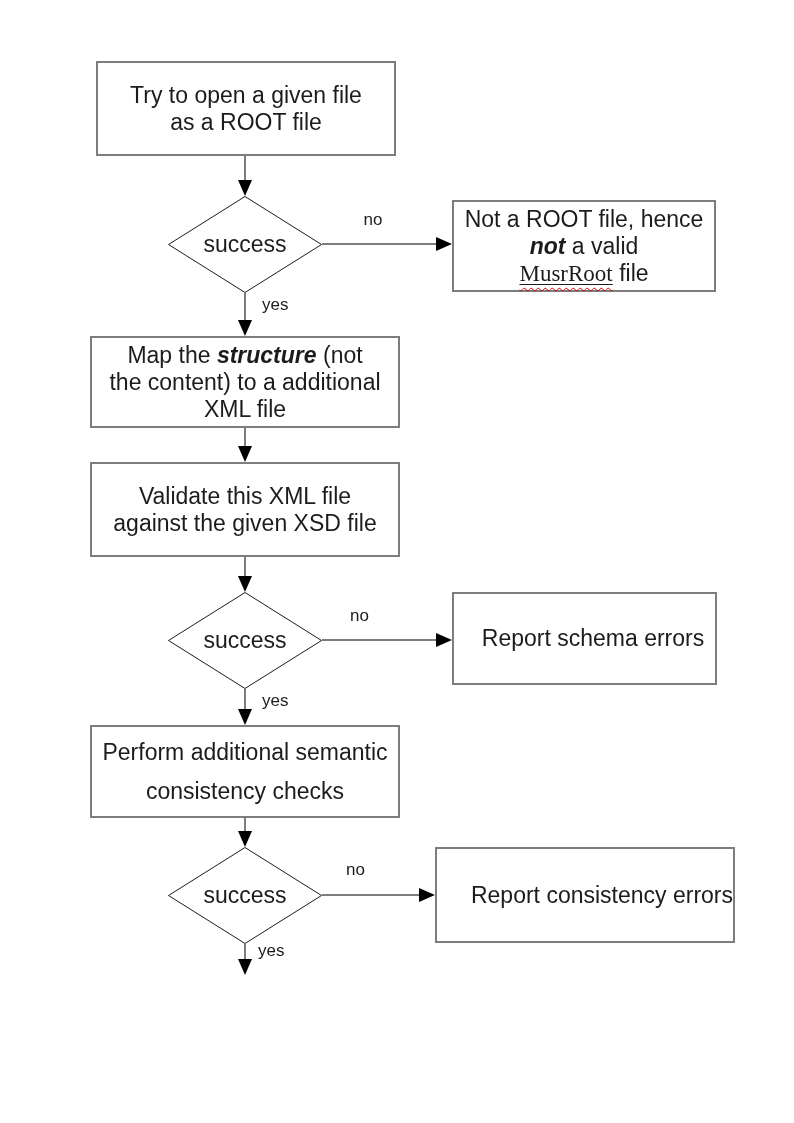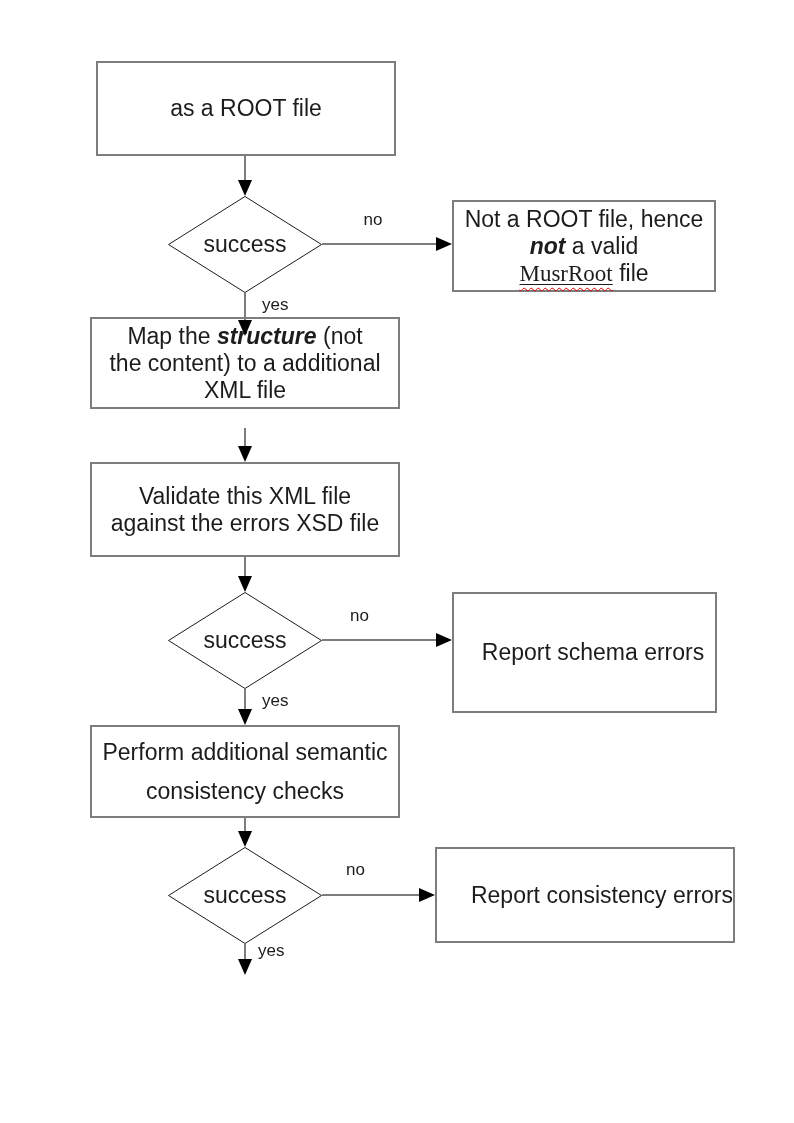--- a/index.html
+++ b/index.html
@@ -27,47 +27,48 @@
   .ah-down{position:absolute;width:0;height:0;border-left:7px solid transparent;border-right:7px solid transparent;border-top:16px solid #000000;}
   .ah-right{position:absolute;width:0;height:0;border-top:7px solid transparent;border-bottom:7px solid transparent;border-left:16px solid #000000;}
   .elabel{position:absolute;font-size:17px;color:#1c1c1c;text-align:center;}
 </style>
 </head>
 <body>
 
 <div class="page">
 
   <div class="pbox" style="left:96px;top:61px;width:300px;height:95px;">
+      <div class="tline"><span>Try to open a given file</span></div>
       <div class="tline"><span>as a ROOT file</span></div>
     </div>
 
-  <div class="pbox" style="left:90px;top:317px;width:310px;height:92px;justify-content:center;">
+  <div class="pbox" style="left:90px;top:336px;width:310px;height:92px;justify-content:center;">
       <div class="tline"><span>Map the </span><span class="seg-bi">structure</span><span> (not</span></div>
       <div class="tline"><span>the content) to a additional</span></div>
       <div class="tline"><span>XML file</span></div>
     </div>
 
   <div class="pbox" style="left:90px;top:462px;width:310px;height:95px;">
       <div class="tline"><span>Validate this XML file</span></div>
-      <div class="tline"><span>against the errors XSD file</span></div>
+      <div class="tline"><span>against the given XSD file</span></div>
     </div>
 
   <div class="pbox" style="left:90px;top:725px;width:310px;height:93px;gap:12px;">
       <div class="tline"><span>Perform additional semantic</span></div>
       <div class="tline"><span>consistency checks</span></div>
     </div>
 
 
   <div class="pbox" style="left:452px;top:200px;width:264px;height:92px;">
       <div class="tline"><span>Not a ROOT file, hence</span></div>
       <div class="tline"><span class="seg-bi">not</span><span> a valid</span></div>
       <div class="tline"><span class="seg-u"><span class="seg-sq">MusrRoot</span></span><span> file</span></div>
     </div>
 
-  <div class="pbox" style="left:452px;top:592px;width:265px;height:121px;padding-left:17px;">
+  <div class="pbox" style="left:452px;top:592px;width:265px;height:93px;padding-left:17px;">
       <div class="tline"><span>Report schema errors</span></div>
     </div>
 
   <div class="pbox" style="left:435px;top:847px;width:300px;height:96px;align-items:flex-end;">
       <div class="tline"><span>Report consistency errors</span></div>
     </div>
 
   <div class="diamond" style="left:168px;top:196px;width:154px;height:97px;">
     <svg width="154" height="97" viewBox="0 0 154 97">
       <polygon points="77,0.5 153.5,48.5 77,96.5 0.5,48.5" fill="#ffffff" stroke="#1c1c1c" stroke-width="1"></polygon>

